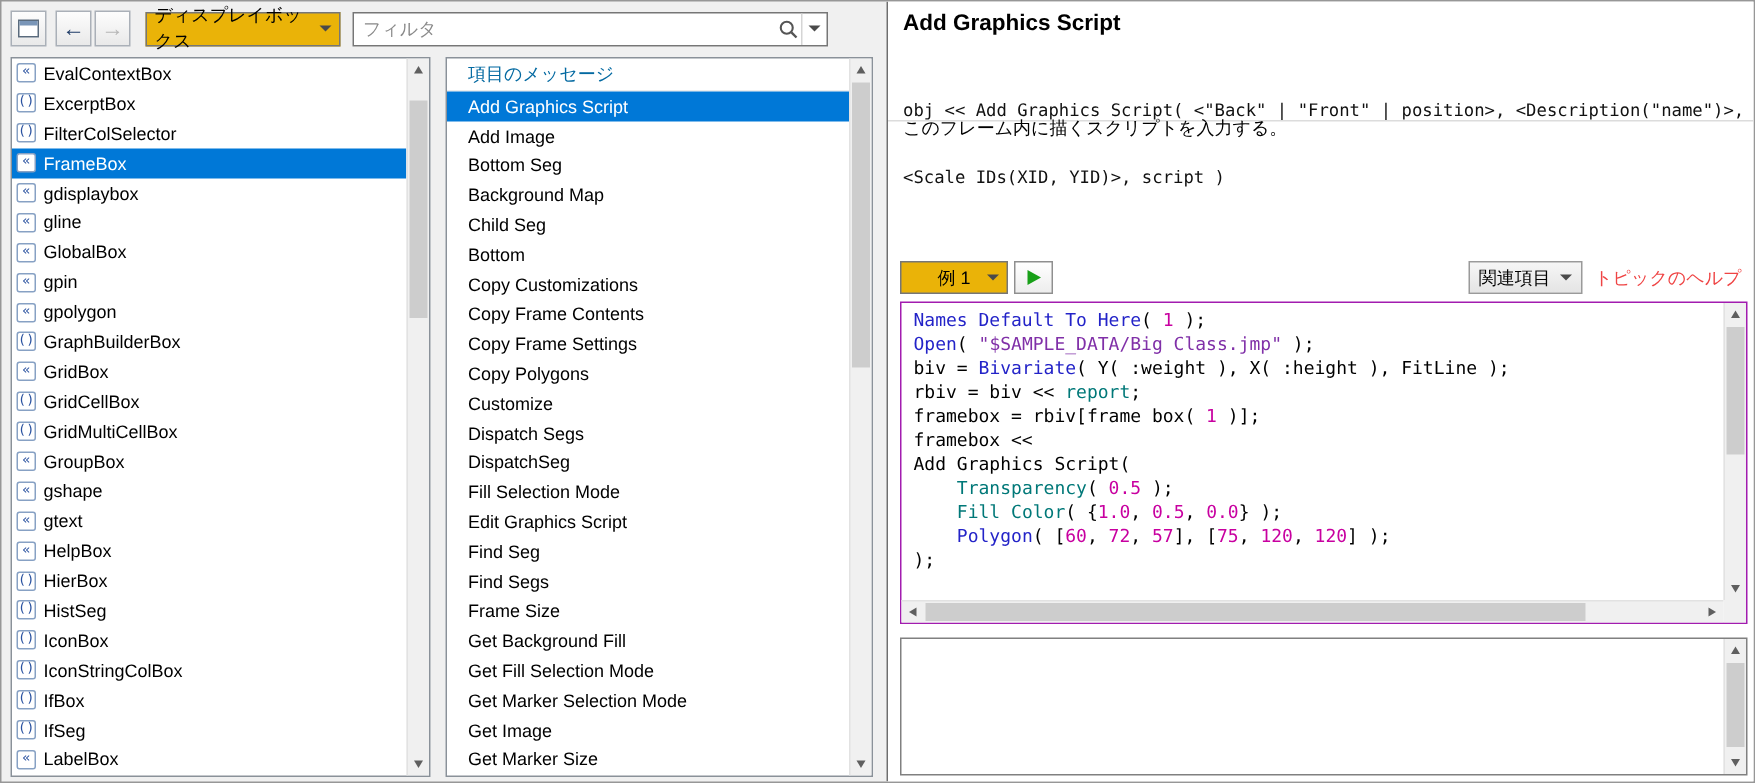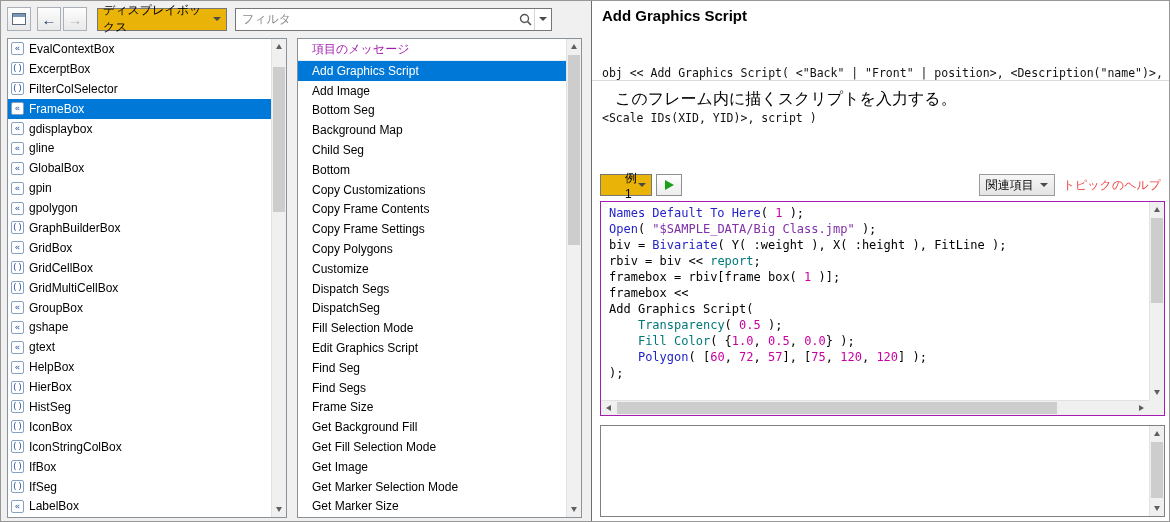--- a/index.html
+++ b/index.html
@@ -31,21 +31,21 @@
   .filter-arrow { width:17px; height:100%; border-left:1px solid #d5d5d5; display:flex;
                   align-items:center; justify-content:center; cursor:pointer; }
 
   
   .list-panel { position:absolute; top:37px; height:480px; background:#fff;
                 border:1px solid #8a9199; display:flex; overflow:hidden; }
   #leftPanel { left:6px; width:280px; }
   #midPanel  { left:296px; width:285px; }
   .list-body { flex:1; overflow:hidden; }
   .list-header { height:22px; display:flex; align-items:center; padding-left:14px;
-                 border-bottom:1px solid #ececec; color:#a21caf; }
+                 border-bottom:1px solid #ececec; color:#0369a1; }
   .row { display:flex; align-items:center; gap:5px; padding:0 3px; cursor:default; white-space:nowrap; }
   #leftPanel .row { height:19.9px; }
   #midPanel .row  { height:19.8px; padding-left:14px; }
   .row.selected { background:var(--selection); color:#fff; }
   .box-icon { flex:none; width:13px; height:13px; border:1px solid #87a1c4; border-radius:2px;
               background:#fff; color:#2a52a0; font-size:9px; line-height:11px; text-align:center;
               font-family:"DejaVu Sans Mono",monospace; }
 
   
   .vscroll { flex:none; width:15px; background:#f0f0f0; position:relative;
@@ -63,24 +63,24 @@
   .vthumb { position:absolute; left:1px; right:1px; background:#cdcdcd; cursor:pointer; }
   .hthumb { position:absolute; top:1px; bottom:1px; background:#cdcdcd; cursor:pointer; }
 
   
   .detail { position:absolute; left:590px; top:0; width:580px; height:520px;
             background:#fff; border-left:1px solid #6e6e6e; }
   .detail-title { position:absolute; left:10px; top:6px; font-size:15px; font-weight:bold; }
   .syntax { position:absolute; left:10px; top:35px; font-family:"DejaVu Sans Mono",monospace;
             font-size:11.5px; line-height:15px; white-space:pre; color:#111; }
   .divider { position:absolute; left:0; width:100%; height:1px; background:#dcdcdc; }
-  .desc { position:absolute; left:10px; top:88px; font-size:16px;margin-left:13px; }
+  .desc { position:absolute; left:10px; top:76px; font-size:12px; }
   .example-bar { position:absolute; left:8px; right:6px; top:172px; height:24px;
                  display:flex; align-items:center; gap:4px; }
-  .combo.example { width:52px; height:22px;padding-left:24px; }
+  .combo.example { width:72px; height:22px;padding-left:24px; }
   .run-btn { width:26px; height:22px; border:1px solid #8f8f8f;
              background:linear-gradient(#ffffff,#ededed); display:flex; align-items:center;
              justify-content:center; cursor:pointer; }
   .play { width:0; height:0; border-top:5px solid transparent; border-bottom:5px solid transparent;
           border-left:9px solid var(--play); }
   .spacer { flex:1; }
   .rel-btn { height:22px; border:1px solid #9a9a9a; background:linear-gradient(#f6f6f6,#e4e4e4);
              display:flex; align-items:center; gap:6px; padding:0 6px; font-size:12px;
              font-family:inherit; cursor:pointer; }
   .help-btn { height:22px; border:none; background:transparent; color:#ef4444; font-size:12px;
@@ -307,24 +307,24 @@
           <div class="row">
             <span>Frame Size</span>
           </div>
           <div class="row">
             <span>Get Background Fill</span>
           </div>
           <div class="row">
             <span>Get Fill Selection Mode</span>
           </div>
           <div class="row">
+            <span>Get Marker Selection Mode</span>
+          </div>
+          <div class="row">
             <span>Get Image</span>
-          </div>
-          <div class="row">
-            <span>Get Marker Selection Mode</span>
           </div>
           <div class="row">
             <span>Get Marker Size</span>
           </div>
         </div>
     </div>
     <div class="vscroll">
       <div class="sarr up">
           <span class="t-up"></span>
         </div>

